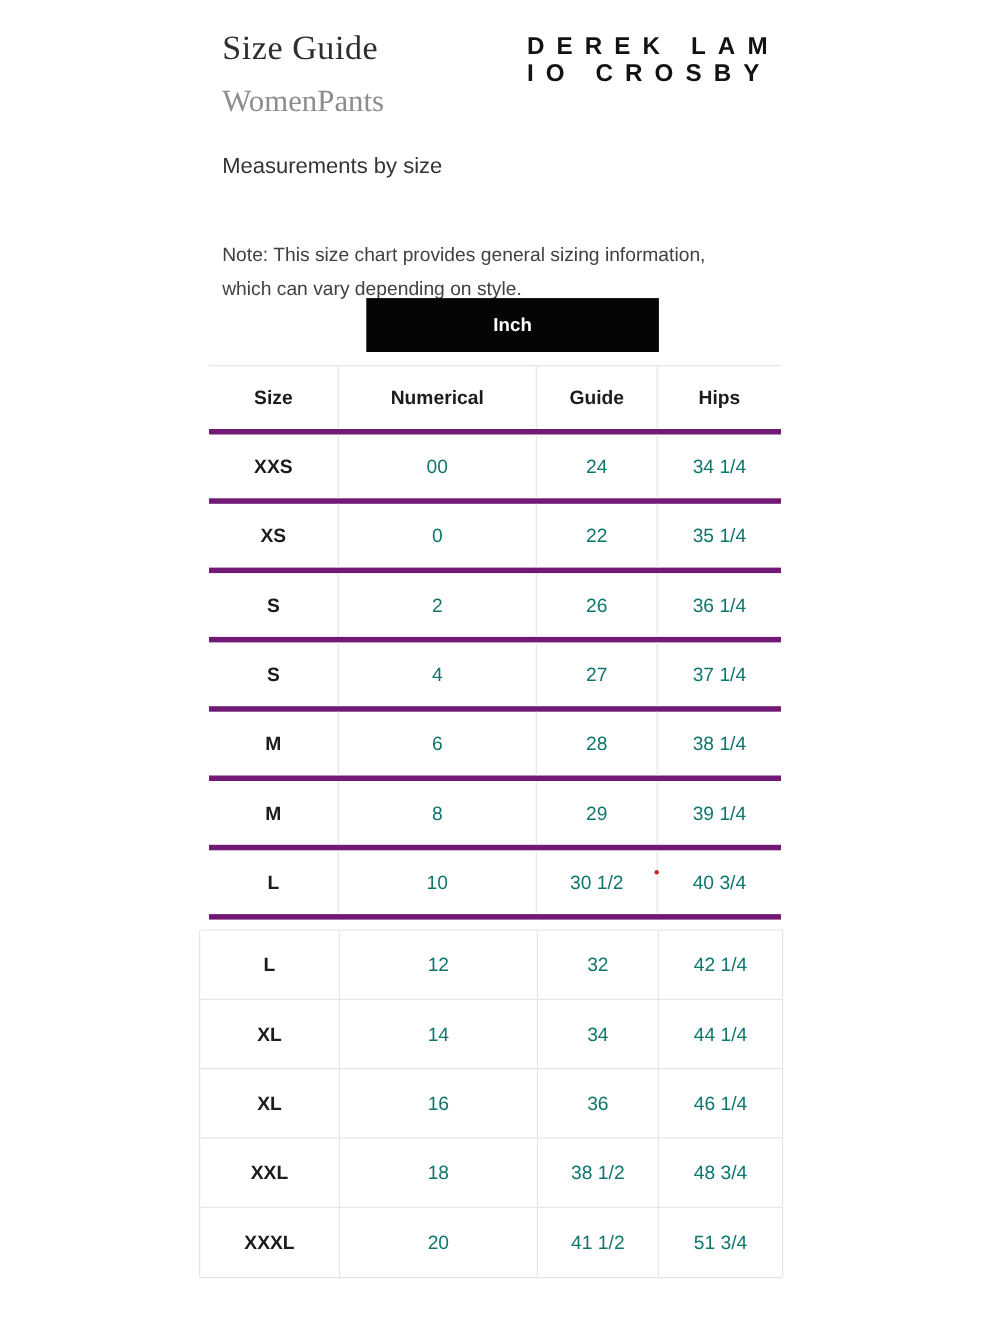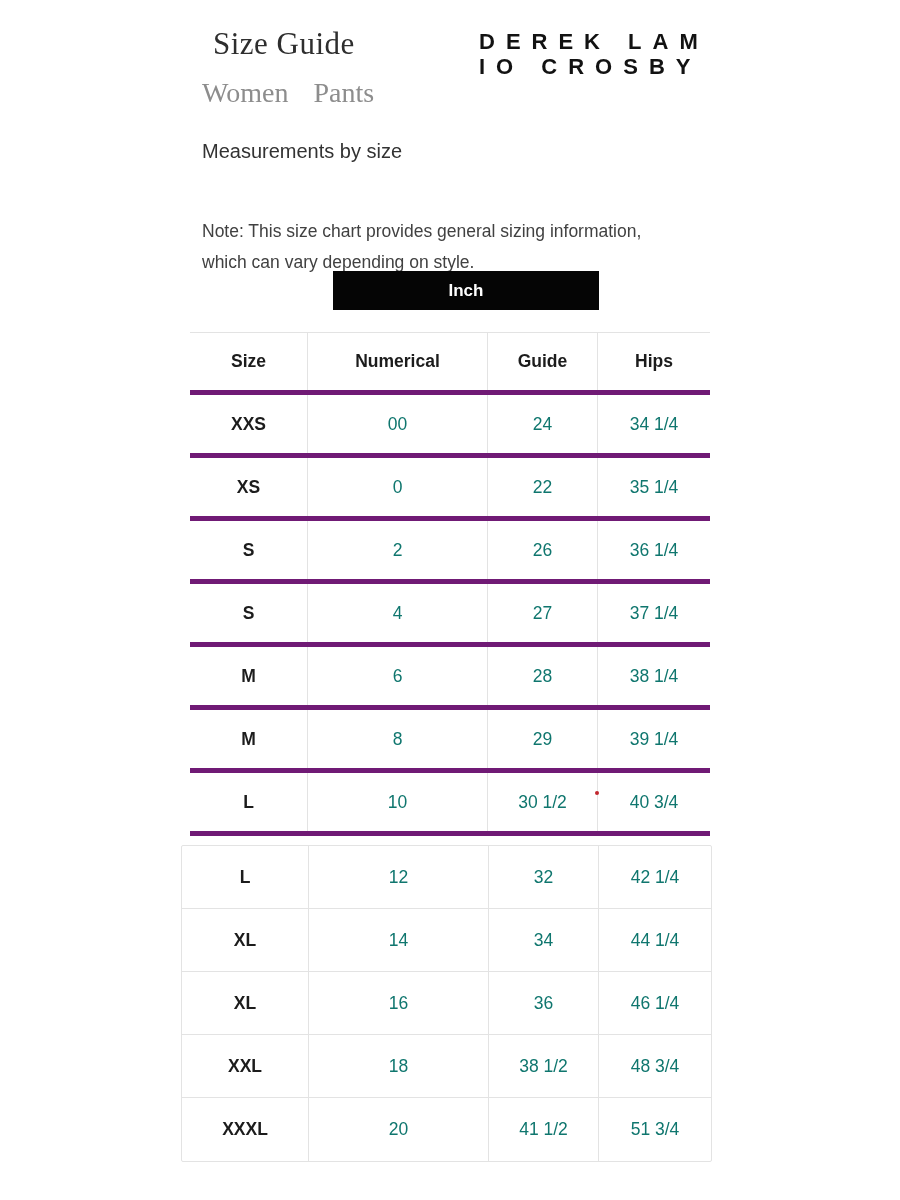--- a/index.html
+++ b/index.html
@@ -9,26 +9,25 @@
     position: relative;
     font-family: "Liberation Sans", sans-serif;
     overflow: hidden;
   }
 
   .page-title {
     position: absolute; left: 202px; top: 26px;
     font-family: "Liberation Serif", serif;
     font-weight: 400; font-size: 31px; color: #2e2e2e;
     letter-spacing: 0.5px;
-    margin-left: 11px;
   }
 
   .breadcrumb {
     position: absolute; left: 202px; top: 77px;
-    display: flex; gap: 25px;
+    display: flex; 
     font-family: "Liberation Serif", serif;
     font-size: 28px; color: #8d8d8d; font-weight: 400;
   }
 
   .brand {
     position: absolute; left: 479px; top: 29px;
     font-weight: 700; font-size: 22px; color: #121212;
     letter-spacing: 11px; line-height: 25px;
     white-space: nowrap;
   }
@@ -39,21 +38,21 @@
     font-weight: 400; font-size: 20px; color: #333333;
   }
 
   .note {
     position: absolute; left: 202px; top: 192px;
     font-size: 17.5px; line-height: 31px; color: #414141; margin-top: 24px;
   }
 
   .unit-button {
     position: absolute; left: 333px; top: 271px;
-    width: 266px; height: 39px;
+    width: 266px; height: 49px;
     background: #050505; color: #ffffff;
     border: none; cursor: pointer;
     font-family: "Liberation Sans", sans-serif;
     font-size: 17px; font-weight: 700;
     display: flex; align-items: center; justify-content: center;
   }
 
   
   .table-upper {
     position: absolute; left: 190px; top: 332px; width: 520px;

